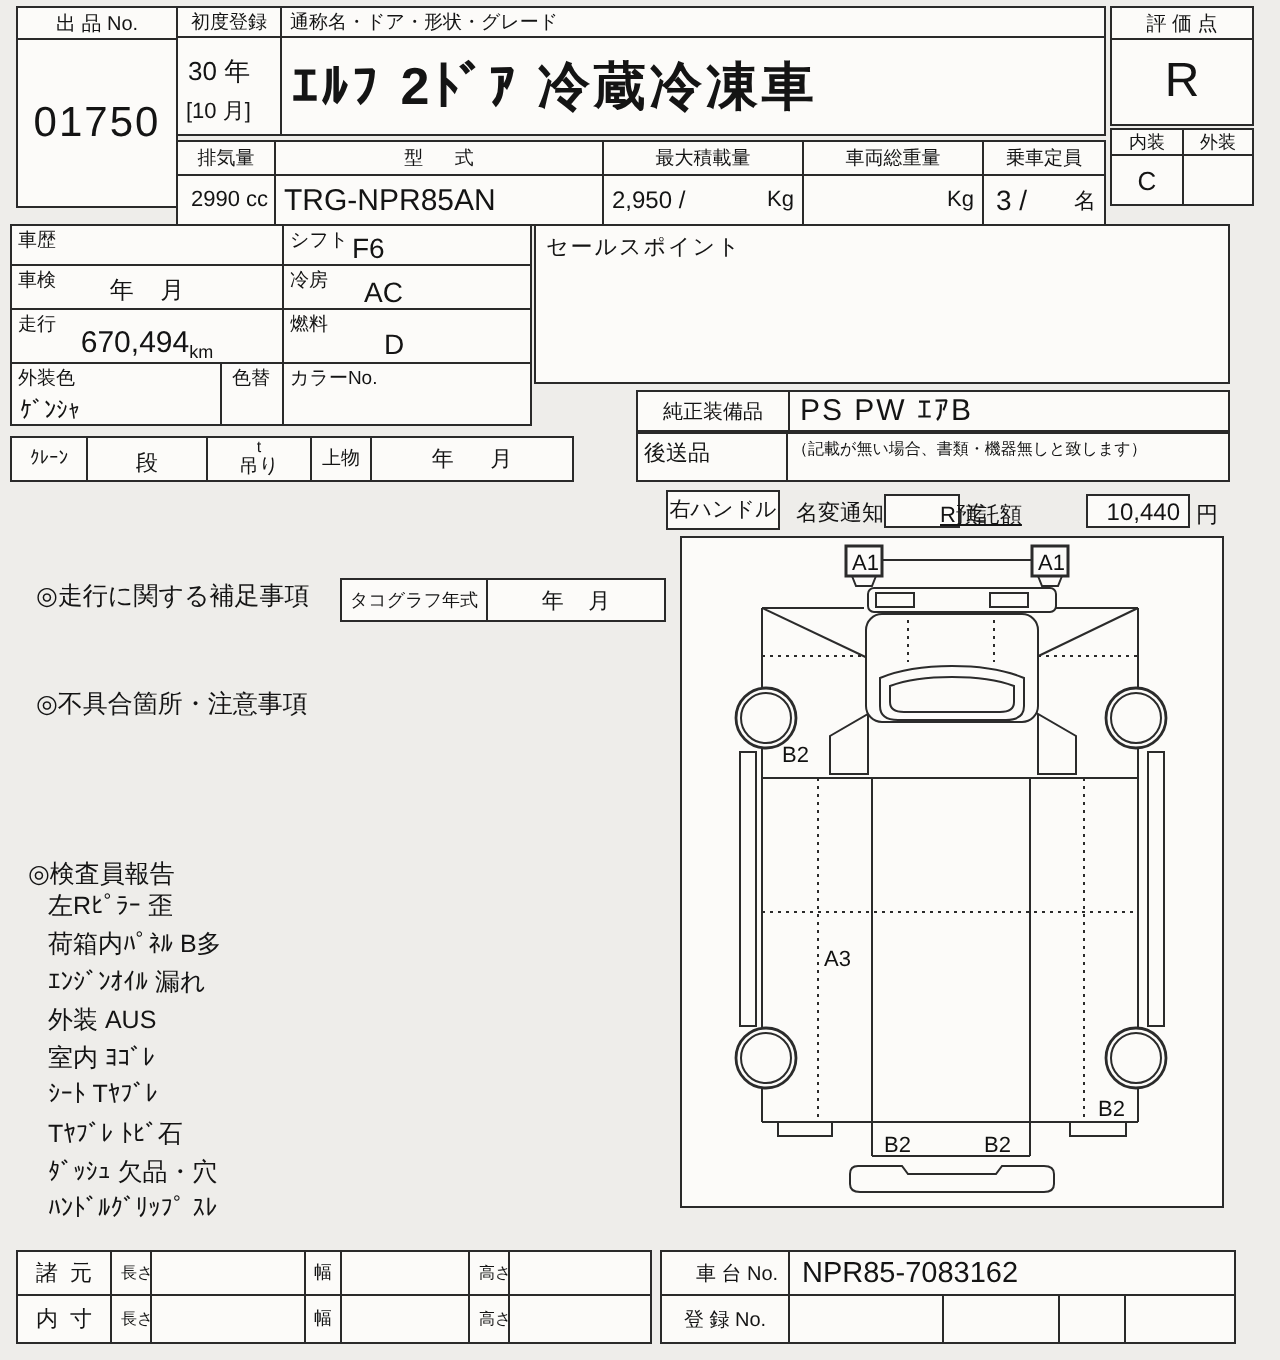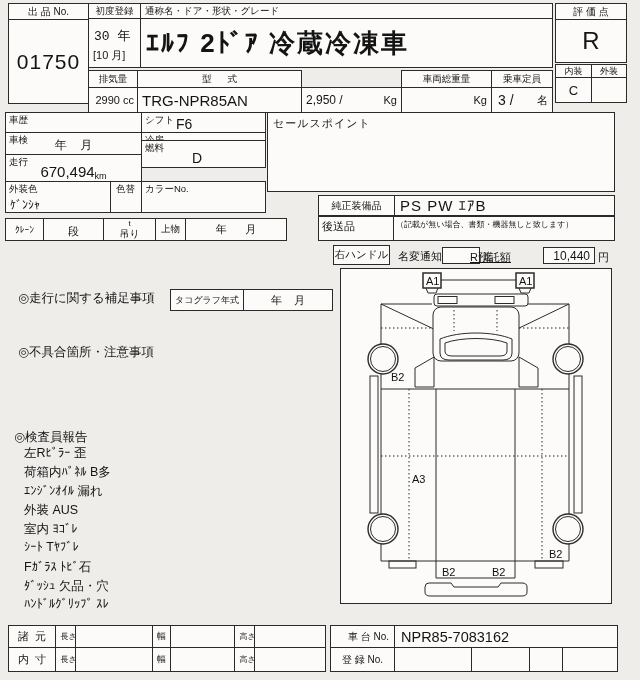--- a/index.html
+++ b/index.html
@@ -23,21 +23,21 @@
     <span class="cv" style="font-size:10px;">出 品 No.</span>
   </div>
   <div class="cell" style="left:8px;top:19px;width:81px;height:85px;">
     <span class="cv" style="font-size:21px;letter-spacing:1px;">01750</span>
   </div>
 
   <div class="cell" style="left:88px;top:3px;width:53px;height:16px;">
     <span class="cv" style="font-size:9.5px;">初度登録</span>
   </div>
   <div class="cell" style="left:88px;top:18px;width:53px;height:50px;">
-    <span class="txt" style="left:5px;top:8px;font-size:13px;font-family:Liberation Mono, monospace;">30 年</span>
+    <span class="txt" style="left:5px;top:8px;font-size:13px;">30 年</span>
     <span class="txt" style="left:4px;top:29px;font-size:11px;">[10 月]</span>
   </div>
 
   <div class="cell" style="left:140px;top:3px;width:413px;height:16px;">
     <span class="cv left" style="font-size:9.5px;padding-left:4px;">通称名・ドア・形状・グレード</span>
   </div>
   <div class="cell" style="left:140px;top:18px;width:413px;height:50px;">
     <span class="cv left" style="font-size:26px;font-weight:bold;letter-spacing:2px;padding-left:5px;">ｴﾙﾌ 2ﾄﾞｱ 冷蔵冷凍車</span>
   </div>
 
@@ -58,20 +58,23 @@
   </div>
   <div class="cell" style="left:591px;top:77px;width:36px;height:26px;">
     <span class="cv" style="font-size:13px;"></span>
   </div>
 
   <div class="cell" style="left:88px;top:70px;width:50px;height:18px;">
     <span class="cv" style="font-size:9.5px;">排気量</span>
   </div>
   <div class="cell" style="left:137px;top:70px;width:165px;height:18px;">
     <span class="cv" style="font-size:9.5px;">型      式</span>
+  </div>
+  <div class="cell" style="left:301px;top:70px;width:101px;height:18px;">
+    <span class="cv" style="font-size:9.5px;">最大積載量</span>
   </div>
   <div class="cell" style="left:401px;top:70px;width:91px;height:18px;">
     <span class="cv" style="font-size:9.5px;">車両総重量</span>
   </div>
   <div class="cell" style="left:491px;top:70px;width:62px;height:18px;">
     <span class="cv" style="font-size:9.5px;">乗車定員</span>
   </div>
 
   <div class="cell" style="left:88px;top:87px;width:50px;height:26px;">
     <span class="cv right" style="font-size:11px;padding-right:3px;">2990 cc</span>
@@ -103,21 +106,21 @@
     <span class="cv" style="font-size:12px;padding-top:4px;">年    月</span>
   </div>
   <div class="cell" style="left:141px;top:132px;width:125px;height:23px;">
     <span class="cl">冷房</span>
     <span class="txt" style="left:40px;top:5px;font-size:14px;">AC</span>
   </div>
   <div class="cell" style="left:5px;top:154px;width:137px;height:28px;padding-left:16px;">
     <span class="cl">走行</span>
     <span class="cv" style="font-size:15px;padding-top:6px;"><span>670,494</span><span style="font-size:9px;align-self:flex-end;">km</span></span>
   </div>
-  <div class="cell" style="left:141px;top:140px;width:125px;height:28px;">
+  <div class="cell" style="left:141px;top:154px;width:125px;height:28px;">
     <span class="cl">燃料</span>
     <span class="txt" style="left:50px;top:9px;font-size:14px;">D</span>
   </div>
   <div class="cell" style="left:5px;top:181px;width:106px;height:32px;">
     <span class="cl">外装色</span>
     <span class="txt" style="left:4px;top:16px;font-size:12px;">ｹﾞﾝｼｬ</span>
   </div>
   <div class="cell" style="left:110px;top:181px;width:32px;height:32px;">
     <span class="cl" style="left:5px;">色替</span>
   </div>
@@ -253,21 +256,21 @@
   </div>
   <span class="txt" style="left:18px;top:344px;font-size:12.5px;">◎不具合箇所・注意事項</span>
 
   <span class="txt" style="left:14px;top:429px;font-size:12.5px;">◎検査員報告</span>
   <span class="txt" style="left:24px;top:445px;font-size:12.5px;">左Rﾋﾟﾗｰ 歪</span>
   <span class="txt" style="left:24px;top:464px;font-size:12.5px;">荷箱内ﾊﾟﾈﾙ B多</span>
   <span class="txt" style="left:24px;top:483px;font-size:12.5px;">ｴﾝｼﾞﾝｵｲﾙ 漏れ</span>
   <span class="txt" style="left:24px;top:502px;font-size:12.5px;">外装 AUS</span>
   <span class="txt" style="left:24px;top:521px;font-size:12.5px;">室内 ﾖｺﾞﾚ</span>
   <span class="txt" style="left:24px;top:540px;font-size:12.5px;">ｼｰﾄ Tﾔﾌﾞﾚ</span>
-  <span class="txt" style="left:24px;top:559px;font-size:12.5px;">Fｶﾞﾗｽ ﾄﾋﾞ石</span>
+  <span class="txt" style="left:24px;top:559px;font-size:12.5px;">Tﾔﾌﾞﾚ ﾄﾋﾞ石</span>
   <span class="txt" style="left:24px;top:578px;font-size:12.5px;">ﾀﾞｯｼｭ 欠品・穴</span>
   <span class="txt" style="left:24px;top:597px;font-size:12.5px;">ﾊﾝﾄﾞﾙｸﾞﾘｯﾌﾟ ｽﾚ</span>
 
   <div class="cell" style="left:8px;top:625px;width:48px;height:23px;">
     <span class="cv" style="font-size:11px;">諸  元</span>
   </div>
   <div class="cell" style="left:55px;top:625px;width:21px;height:23px;">
     <span class="cv"><span class="vstack">長さ</span></span>
   </div>
   <div class="cell" style="left:75px;top:625px;width:78px;height:23px;"></div>

